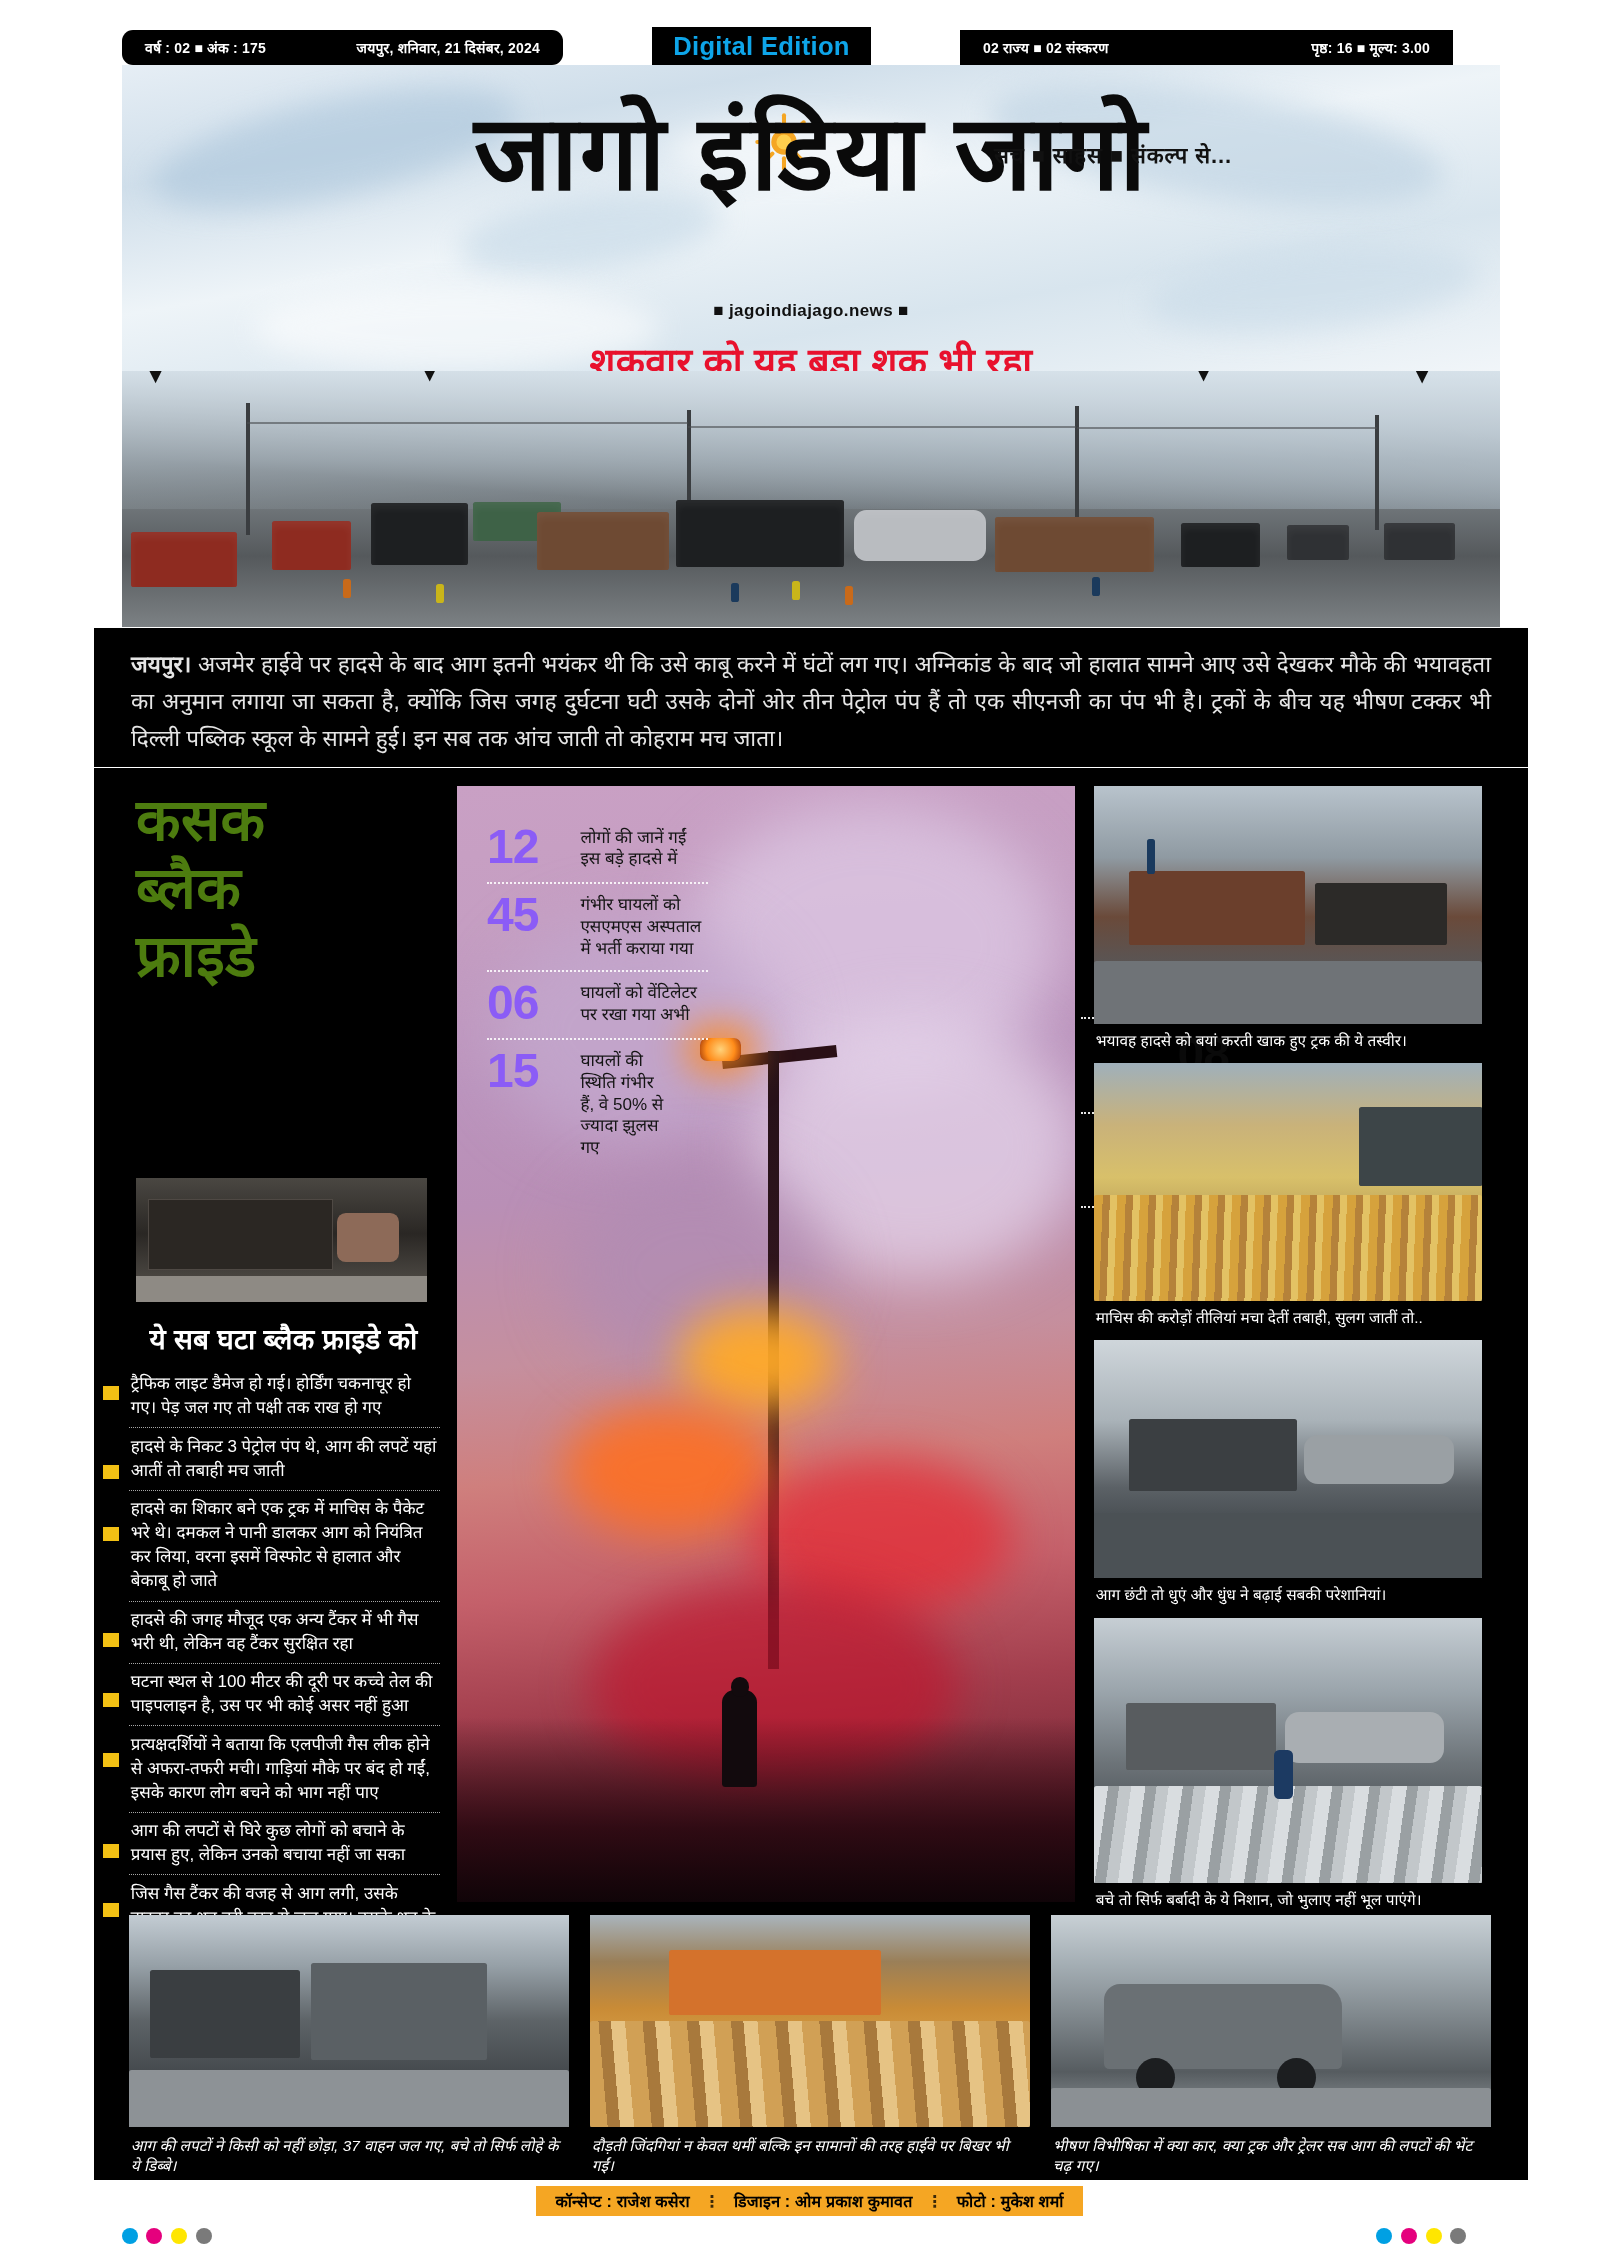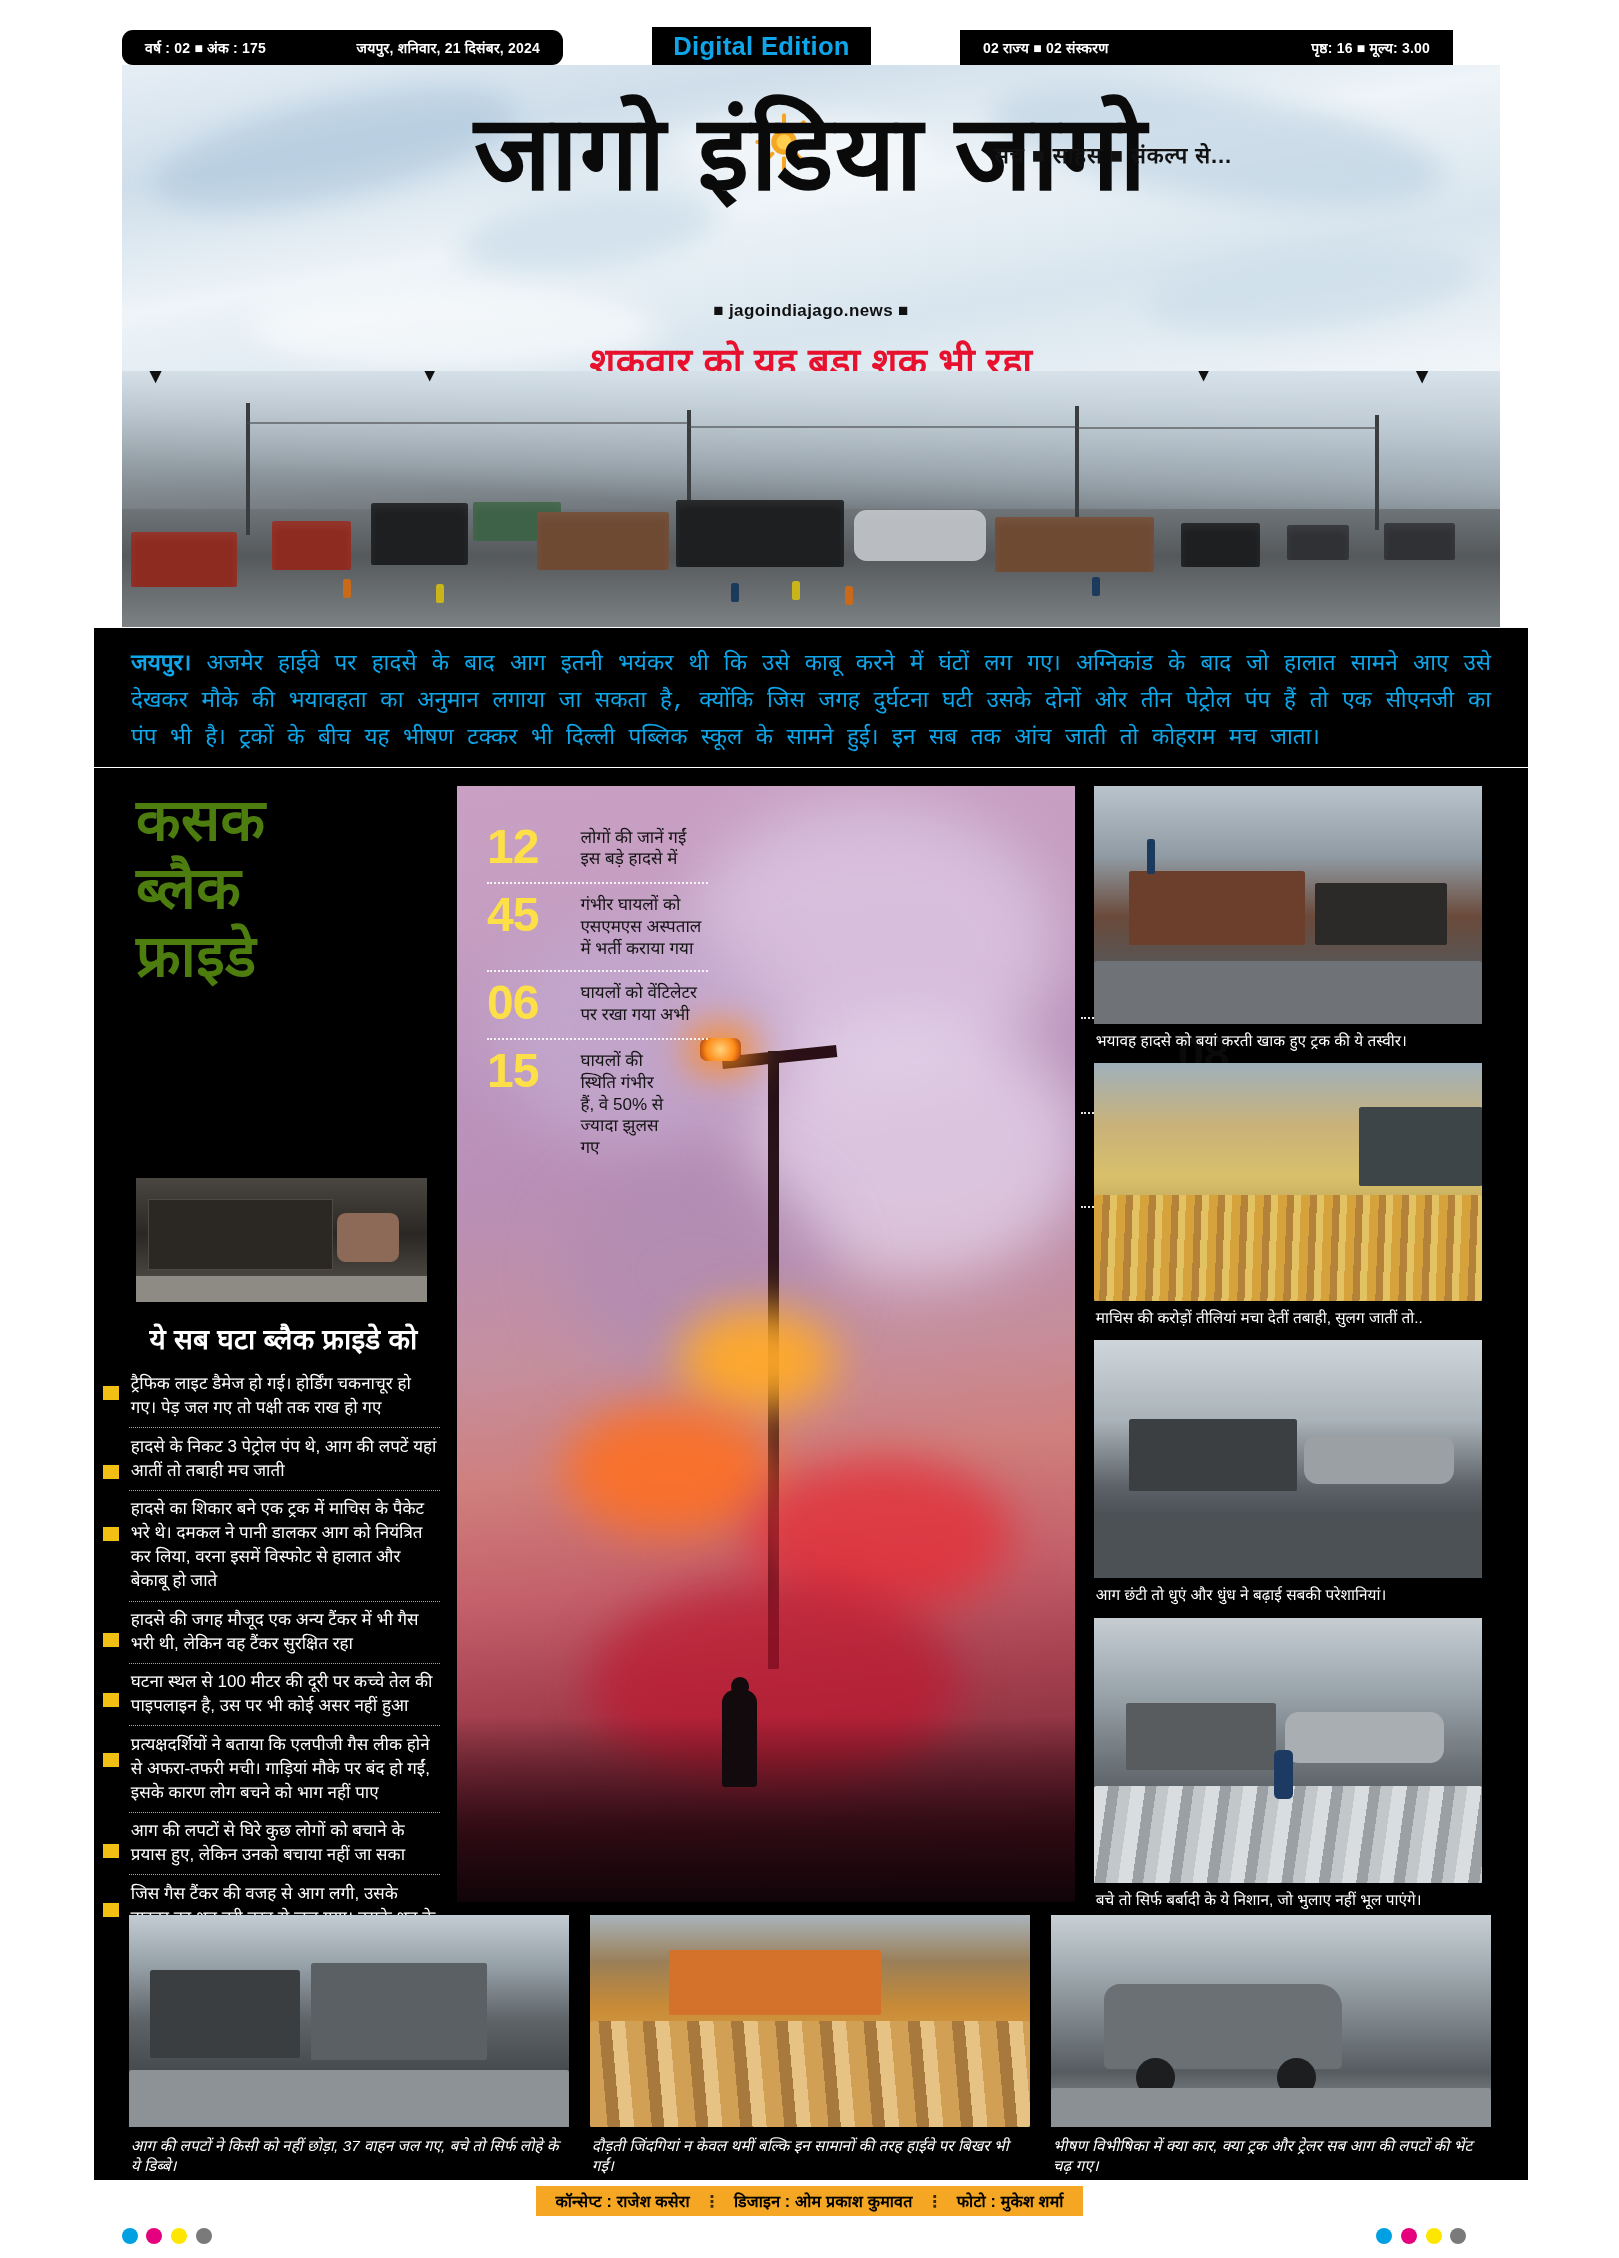--- a/index.html
+++ b/index.html
@@ -113,24 +113,24 @@
   .pole { position:absolute; width:3.5px; background:#3a3d40; }
   .wire { position:absolute; height:1.8px; background:#4a4d50; opacity:.6;}
   .worker { position:absolute; width:8px; height:19.4px; background:#1b3a5c; border-radius:2.6px;}
   .worker.o { background:#c96a1a; }
   .worker.y { background:#c9b51a; }
   .arrow-svg { position:absolute; }
 
   
   .lead {
     position:absolute; top: 628px; left: 94px; width: 1434px; height: 139px;
-    background:#000; color:#0ea5e9;
+    background:#000; color:#e5e5e5;
     padding: 17.6px 37px 0 37px;
     font-size: 22.5px; line-height: 1.66; text-align: justify;
-    font-family: Liberation Mono, monospace;
+    font-family: Liberation Sans, sans-serif;
   }
   .lead b { font-weight:bold; }
 
   
   .body-black {
     position:absolute; top: 768px; left: 94px; width: 1434px; height: 1412px;
     background:#000;
   }
 
   
@@ -206,21 +206,21 @@
               background:#120a0d; border-radius:50%;}
   .cp-dark-bottom {
     position:absolute; left:0; bottom:0; width:100%; height: 185px;
     background: linear-gradient(180deg, rgba(60,14,26,0) 0%, rgba(40,8,16,.9) 60%, rgba(16,4,8,1) 100%);
   }
 
   .stats-left { position:absolute; top: 48px; left: 393px; width: 221px; }
   .stat-row { display:flex; align-items:flex-start; gap: 12.4px;
               padding: 7px 0 10.6px 0; border-bottom: 2.6px dotted rgba(255,255,255,.85); }
   .stat-row:last-child { border-bottom: none; }
-  .stat-num { font-size: 48px; font-weight:bold; color:#fde047; line-height:1;
+  .stat-num { font-size: 48px; font-weight:bold; color:#8b5cf6; line-height:1;
               min-width: 81px; text-align:left; letter-spacing:-0.9px;}
   .stat-txt { font-size: 17px; color:#141414; line-height:1.28; padding-top: 3.5px; font-weight:500;}
 
   .stats-right { position:absolute; top: 44px; left: 909px; width: 226px; text-align:right;}
   .sr-title { font-size: 41px; font-weight:500; color:#0c0c0c; line-height:1.12; letter-spacing:0.3px;}
   .sr-item { padding-top: 12.4px; }
   .sr-num { font-size: 48px; font-weight:bold; color:#0a0a0a; line-height:1; letter-spacing:-0.9px;}
   .sr-lab { font-size: 17px; color:#141414; line-height:1.22; padding-top: 2.6px;}
   .sr-div { border-bottom: 2.6px dotted rgba(255,255,255,.9); margin: 8.8px 0 0 78px; }
 

